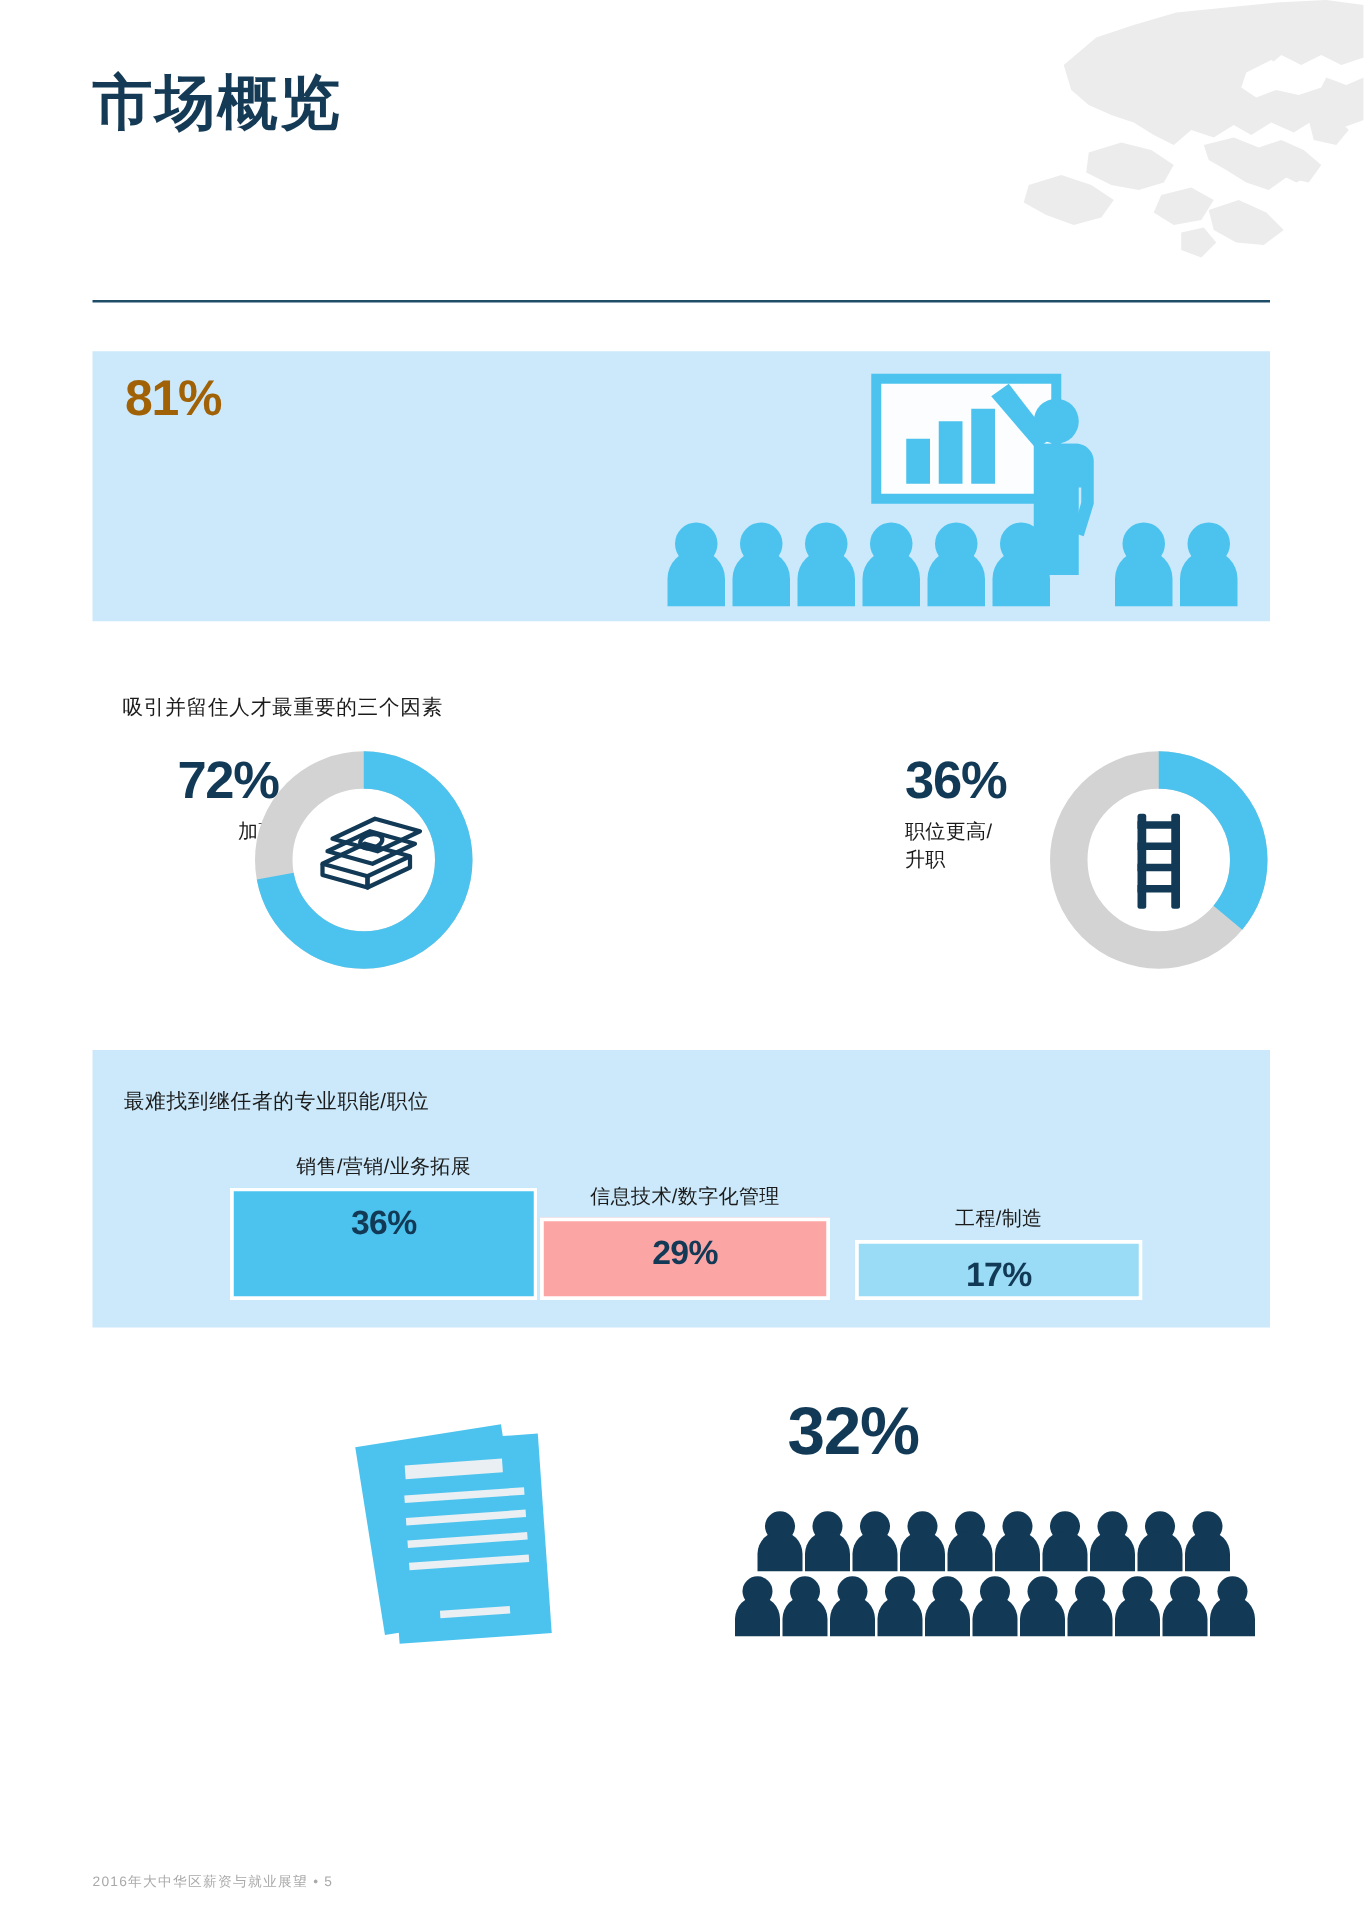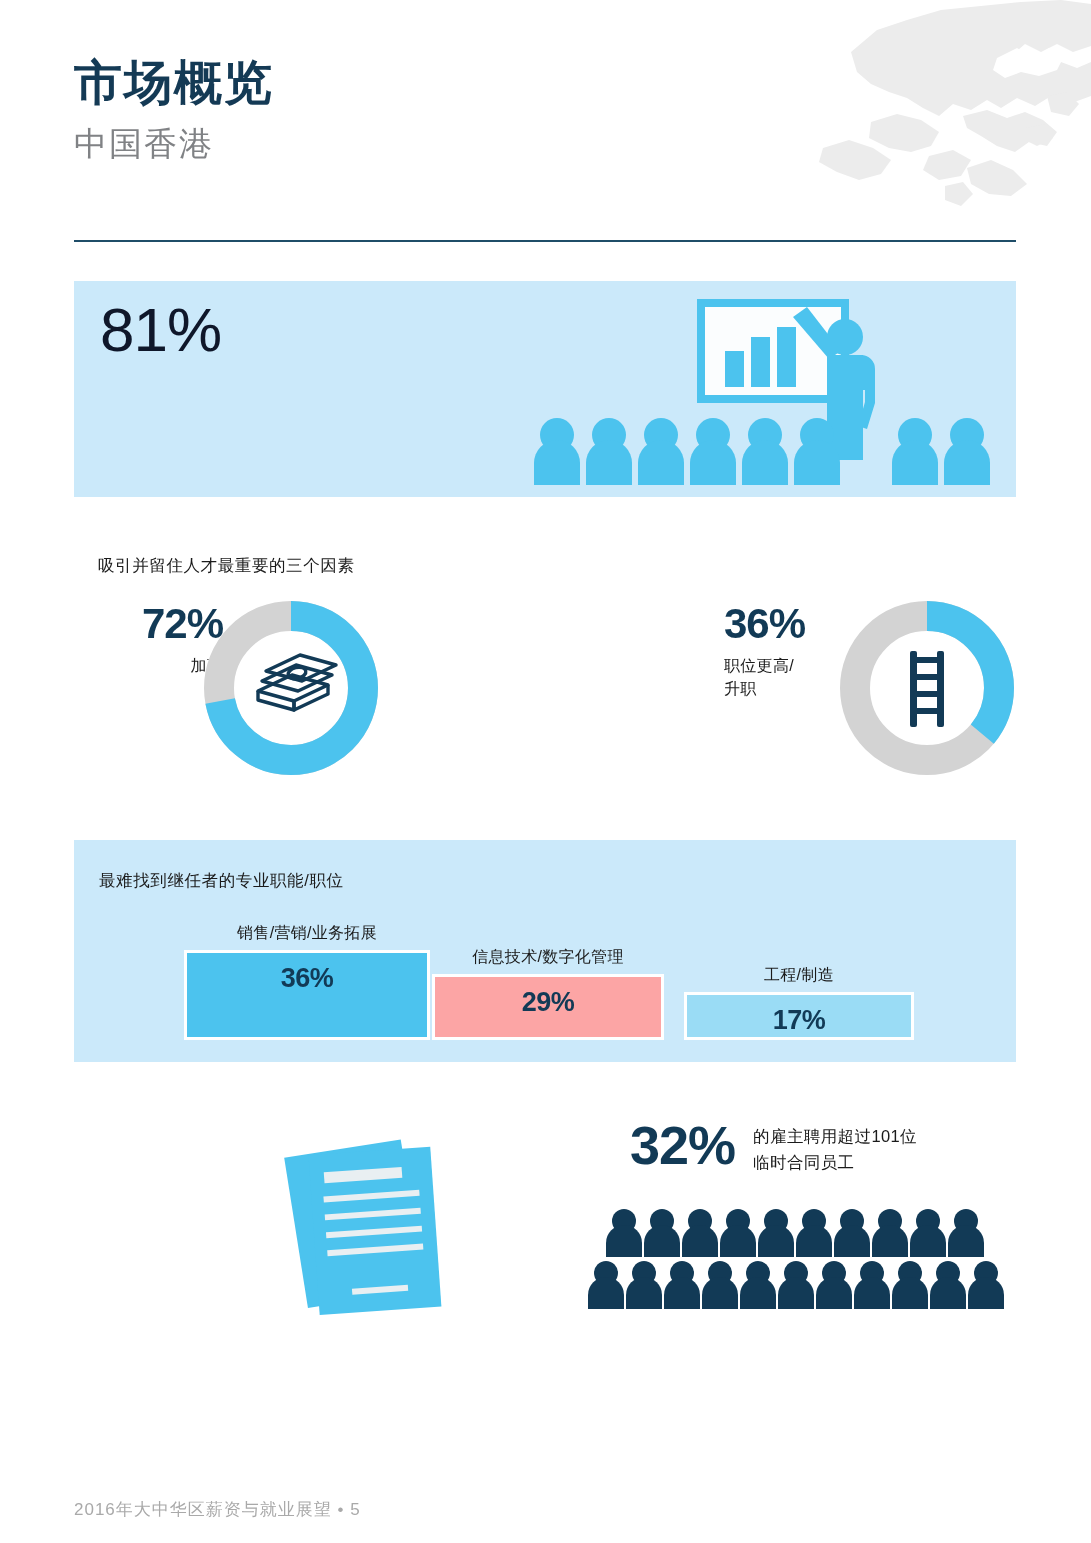--- a/index.html
+++ b/index.html
@@ -54,23 +54,23 @@
     position: absolute;
     left: 74px; top: 281px;
     width: 942px; height: 216px;
     background: #cbe9fa;
   }
   .b1-stat {
     position: absolute;
     left: 26px; top: 18px;
   }
   .big-pct {
-    font-size: 62px;
-    font-weight: normal;
-    color: #0f172a;
+    font-size: 40px;
+    font-weight: bold;
+    color: #a16207;
     letter-spacing: -1px;
     line-height: 1;
   }
   .b1-text {
     font-size: 16.5px;
     color: #1b1b1b;
     line-height: 1.55;
     margin-top: 12px;
     letter-spacing: 0.4px;
   }
@@ -204,21 +204,21 @@
     margin-left: 18px;
     margin-top: 6px;
     letter-spacing: 0.4px;
   }
   .people-art { position: absolute; left: 578px; top: 1205px; width: 450px; height: 115px; }
 
   
   .footer {
     position: absolute;
     left: 74px; top: 1498px;
-    font-size: 17px;
+    font-size: 11px;
     color: #a9a9a9;
     letter-spacing: 1px;
   }
 </style>
 </head>
 <body>
 
 <div class="page">
 
   <div class="map-watermark">
@@ -233,21 +233,20 @@
         <path d="M156 168 L180 160 L202 170 L216 184 L200 196 L178 194 L160 184 Z"></path>
         <path d="M134 186 L152 182 L162 194 L150 206 L134 200 Z"></path>
         <path d="M236 96 L256 92 L268 104 L258 116 L240 112 Z"></path>
         <path d="M214 128 L234 124 L242 138 L226 146 L210 138 Z"></path>
       </g>
     </svg>
   </div>
 
   <div class="header">
     <div class="title">市场概览</div>
-    <div class="subtitle">中国香港</div>
   </div>
   <div class="rule"></div>
 
   <div class="band1">
     <div class="b1-stat">
       <div class="big-pct">81%</div>
     </div>
     <div class="b1-art">
       <svg viewBox="0 0 470 205" width="470" height="205" aria-hidden="true">
 
@@ -391,24 +390,20 @@
         <rect x="48" y="102" width="96" height="6" fill="#e9eff2"></rect>
         <rect x="48" y="120" width="96" height="6" fill="#e9eff2"></rect>
         <rect x="70" y="160" width="56" height="6" fill="#e9eff2"></rect>
       </g>
     </svg>
   </div>
 
   <div class="b32">
     <div class="b32-row">
       <div class="b32-pct">32%</div>
-      <div class="b32-text">
-        <div>的雇主聘用超过101位</div>
-        <div>临时合同员工</div>
-      </div>
     </div>
   </div>
   <div class="people-art">
     <svg viewBox="0 0 450 115" width="450" height="115" aria-hidden="true">
       <g fill="#123a56" id="row-top">
         <g>
             <circle cx="46" cy="16" r="12"></circle>
             <path d="M28 52 v-14 a18 18 0 0 1 36 0 v14 z"></path>
           </g>
         <g>

